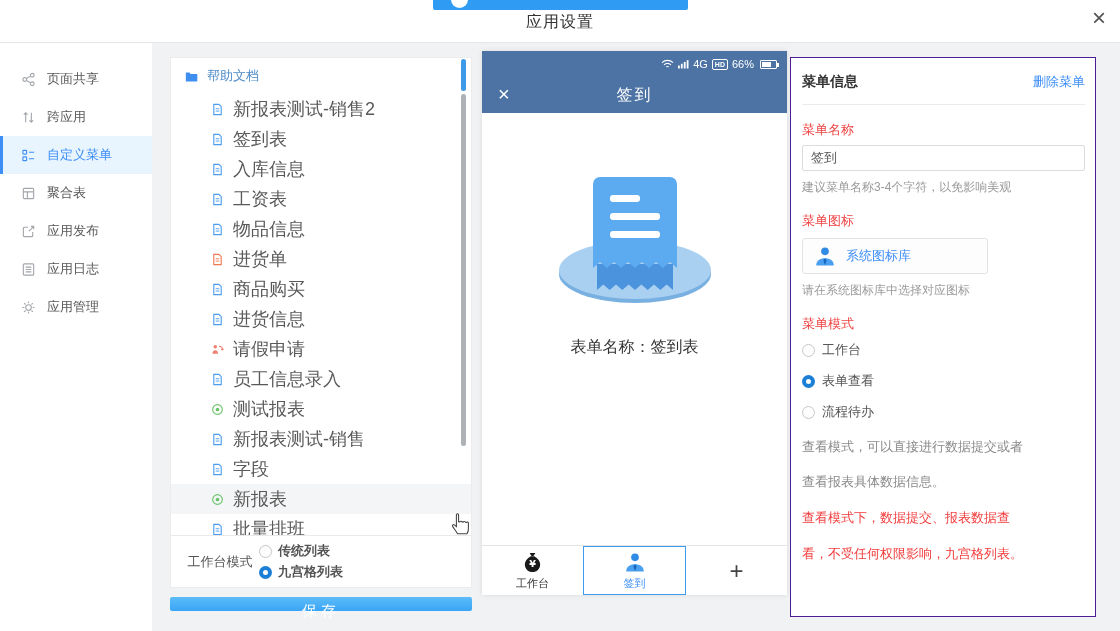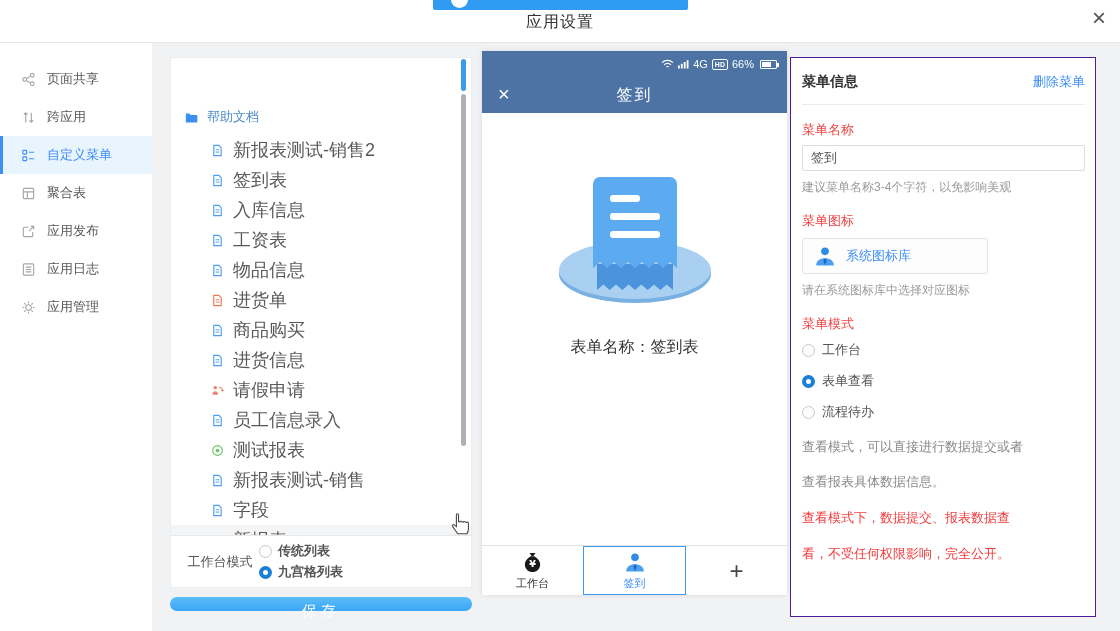--- a/index.html
+++ b/index.html
@@ -19,34 +19,34 @@
   
   .sidebar { position:absolute; left:0; top:0; bottom:0; width:152px; background:#fff; padding-top:17px; }
   .side-item { height:38px; display:flex; align-items:center; gap:11px; padding-left:21px; font-size:13px; color:#595959; cursor:pointer;font-family:Liberation Mono, monospace; }
   .side-item svg { width:15px; height:15px; color:#a3a6ab; flex:none; }
   .side-item.active { background:#e8f4fe; color:#3e8ef7; border-left:3px solid #3e8ef7; padding-left:18px; }
   .side-item.active svg { color:#3e8ef7; }
 
   
   .list-panel { position:absolute; left:170px; top:14px; width:302px; height:531px; background:#fff; border:1px solid #ececec; }
   .list-scroll { position:absolute; top:0; left:0; right:0; height:477px; overflow:hidden; }
-  .row-folder { height:36px; display:flex; align-items:center; gap:9px; padding-left:14px; font-size:13px; color:#4f8cc9; cursor:pointer;margin-top:41px; }
+  .row-folder { height:36px; display:flex; align-items:center; gap:9px; padding-left:14px; font-size:13px; color:#4f8cc9; cursor:pointer; }
   .row { height:30px; display:flex; align-items:center; gap:9px; padding-left:40px; font-size:18px; color:#595959; cursor:pointer; }
   .row.hovered { background:#f4f5f6;align-items:center; }
   .ico { width:13px; height:13px; flex:none; display:inline-block; }
   .c-blue { color:#4a9df0; } .c-orange { color:#ee7852; } .c-red { color:#ef8070; } .c-green { color:#6cc46c; }
   .sb-blue { position:absolute; right:5px; top:1px; width:5px; height:32px; background:#3d9ae8; border-radius:3px; }
   .sb-gray { position:absolute; right:5px; top:36px; width:5px; height:352px; background:#aeb1b6; border-radius:3px; }
   .wb-box { position:absolute; left:0; right:0; top:477px; height:52px; border-top:1px solid #e9e9e9; display:flex; align-items:center; background:#fff; }
   .wb-label { font-size:13px; color:#555; padding-left:10px; width:88px;text-align:center; }
   .wb-radios { display:flex; flex-direction:column; gap:3px; }
   .radio-line { display:flex; align-items:center; gap:6px; font-size:13px; color:#555; cursor:pointer;font-weight:bold; }
   .radio { width:13px; height:13px; border-radius:50%; border:1px solid #c7c7c7; background:#fdfdfd; display:inline-block; flex:none; }
   .radio.sel { border:4px solid #1b7fd6; background:#fff; }
-  .save-btn { position:absolute; left:170px; top:554px; width:302px; height:14px; background:linear-gradient(#5cbcf9,#3aa5f6); color:#fff; font-size:15px; text-align:center; line-height:27px; border-radius:12px; cursor:pointer; letter-spacing:4px; }
+  .save-btn { position:absolute; left:170px; top:554px; width:302px; height:14px; background:linear-gradient(#5cbcf9,#3aa5f6); color:#fff; font-size:15px; text-align:center; line-height:27px; border-radius:2px; cursor:pointer; letter-spacing:4px; }
 
   
   .phone { position:absolute; left:482px; top:8px; width:305px; height:544px; background:#fff; box-shadow:0 0 5px rgba(0,0,0,.10); }
   .p-status { height:26px; background:#4c73a4; display:flex; justify-content:flex-end; align-items:center; gap:4px; padding-right:10px; color:#fff; font-size:11px; }
   .hd-badge { border:1px solid #fff; border-radius:2px; font-size:7px; padding:0 2px; line-height:9px; font-weight:bold; }
   .battery { position:relative; width:17px; height:9px; border:1px solid #fff; border-radius:1px; margin-left:2px; }
   .battery::after { content:""; position:absolute; right:-3px; top:2px; width:2px; height:4px; background:#fff; }
   .battery i { position:absolute; left:1px; top:1px; bottom:1px; width:9px; background:#fff; }
   .p-nav { position:relative; height:36px; background:#4c73a4; color:#fff; }
   .p-close { position:absolute; left:16px; top:6px; font-size:20px; font-weight:300; cursor:pointer; }
@@ -368,21 +368,21 @@
         <span class="radio sel"></span>
         <span>表单查看</span>
       </div>
       <div class="mode-row">
         <span class="radio"></span>
         <span>流程待办</span>
       </div>
       <div class="s-desc">查看模式，可以直接进行数据提交或者</div>
       <div class="s-desc">查看报表具体数据信息。</div>
       <div class="s-warn">查看模式下，数据提交、报表数据查</div>
-      <div class="s-warn">看，不受任何权限影响，完全公开。</div>
+      <div class="s-warn">看，不受任何权限影响，九宫格列表。</div>
     </div>
 
     <svg class="cursor-hand" width="20" height="24" viewBox="0 0 16 20">
       <path d="M6 19 C4.5 16.5 2.5 14 1.8 12.7 c-.5-.9.6-1.8 1.5-1.1 L5 13 V3.2 C5 2 6.8 2 6.8 3.2 V9 l.9.1 c.1-.8 2-.8 2.1 0 l.8.1 c.2-.7 1.9-.6 2 .2 l.8.1 c.3-.6 1.6-.4 1.6.5 V15 c0 1.6-.5 2.8-1.2 4 z" fill="#fff" stroke="#444" stroke-width="0.9"></path>
     </svg>
 
   </div>
 </div>
 
 </body></html>

